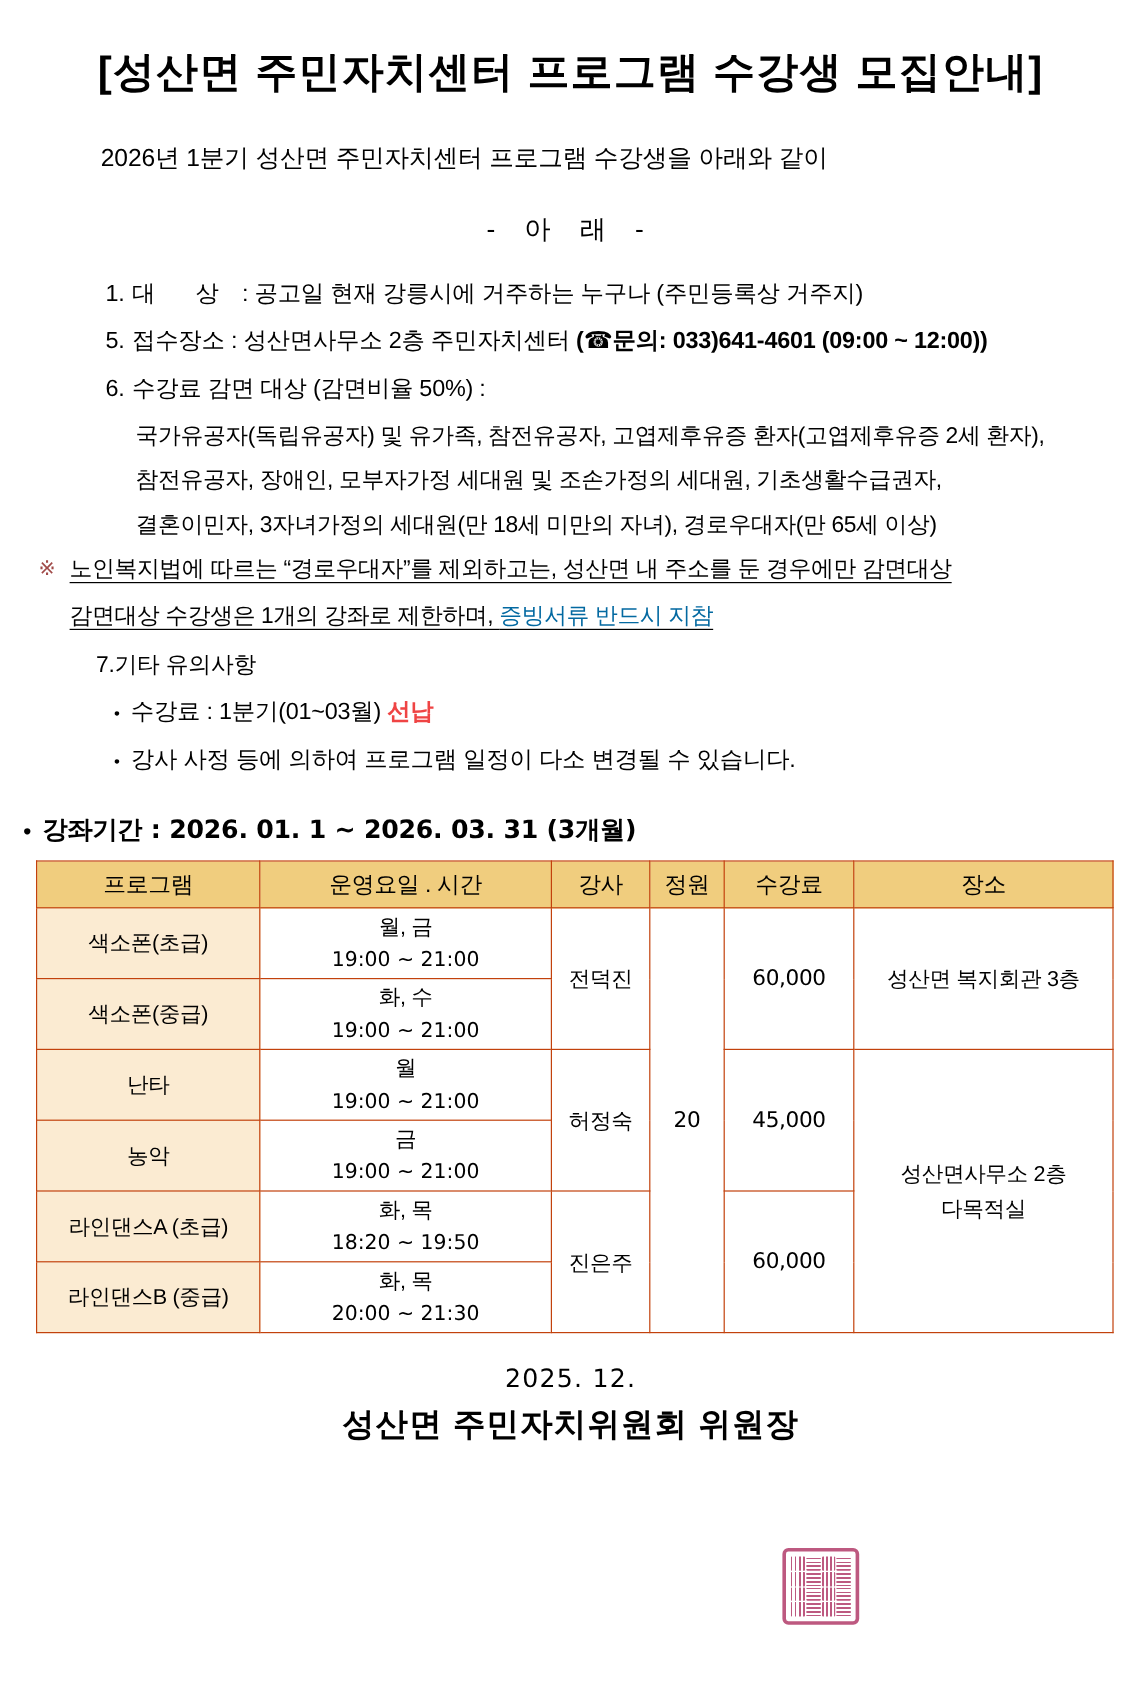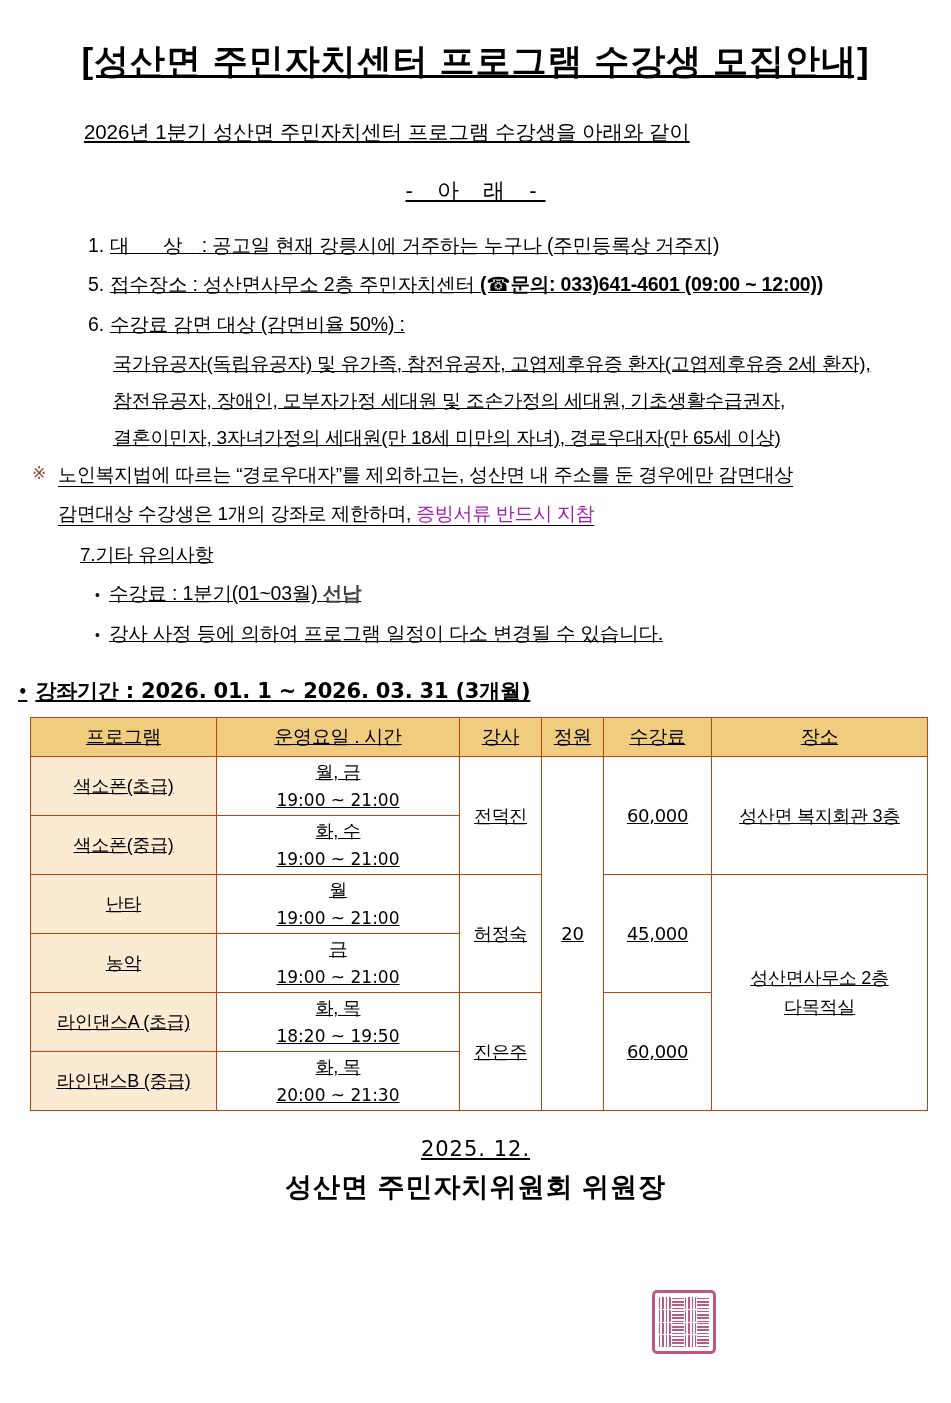--- a/index.html
+++ b/index.html
@@ -13,21 +13,20 @@
     font-family: "Liberation Sans", "DejaVu Sans", sans-serif;
     color: #000000;
     position: relative;
     overflow: hidden;
   }
   .page {
     width: 951px;
     height: 1035px;
     position: relative;
     box-sizing: border-box;
-    text-decoration: underline;
   }
 
   
   .doc-title {
     text-align: center;
     font-size: 35px;
     font-weight: bold;
     letter-spacing: 1px;
     margin: 0;
     padding-top: 40px;
@@ -99,21 +98,21 @@
     vertical-align: top;
   }
   .note-l1, .note-l2 {
     display: inline-block;
     text-decoration: underline;
     text-underline-offset: 5px;
     white-space: nowrap;
     letter-spacing: -0.3px;
   }
   .note-l2 { margin-left: 26px; margin-top: 20px; }
-  .accent-brick { color: #a21caf; }
+  .accent-brick { color: #0369a1; }
 
   .item7 {
     display: block;
     padding-left: 80px;
     margin-top: 22px;
     font-size: 19px;
     letter-spacing: -0.2px;
   }
   .bullet-line {
     display: block;
@@ -122,21 +121,21 @@
     font-size: 19.5px;
     white-space: nowrap;
     letter-spacing: -0.2px;
   }
   .bullet-dot {
     display: inline-block;
     width: 14px;
     font-size: 14px;
     vertical-align: middle;
   }
-  .accent-red { color: #404040; font-weight: bold; }
+  .accent-red { color: #ef4444; font-weight: bold; }
 
   
   .period {
     display: block;
     margin-top: 34px;
     padding-left: 18px;
     font-size: 21px;
     font-weight: bold;
     white-space: nowrap;
     font-family: "DejaVu Sans", sans-serif;

